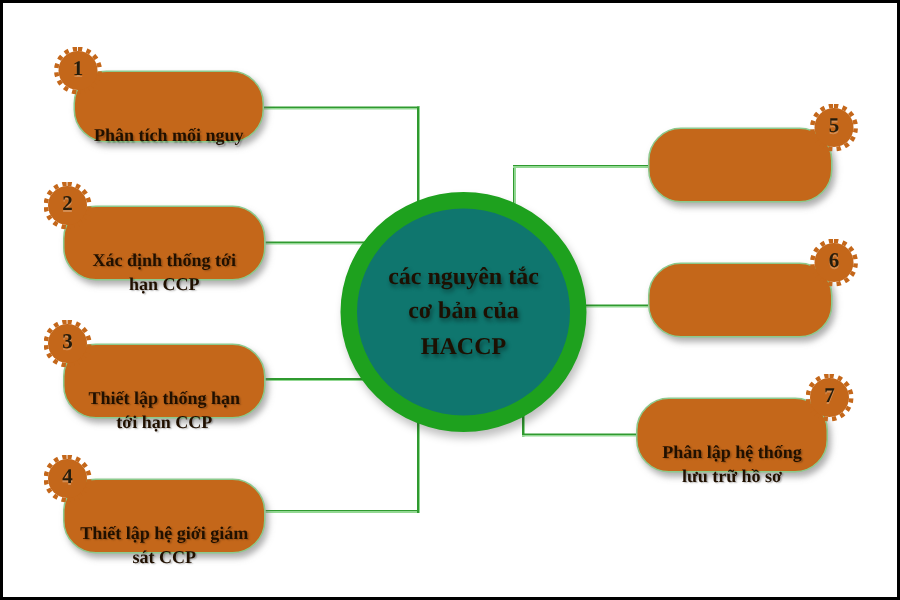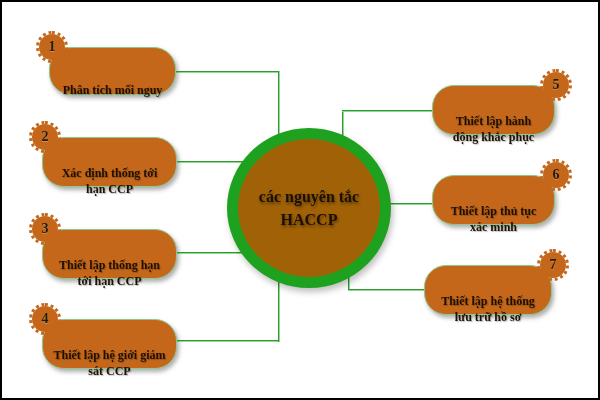--- a/index.html
+++ b/index.html
@@ -52,21 +52,21 @@
   .n4{left:40px;top:317px;width:135px;height:50px;}
   .n5{left:430px;top:83px;width:123px;height:50px;}
   .n6{left:430px;top:173px;width:123px;height:50px;}
   .n7{left:422px;top:263px;width:128px;height:50px;}
 
   
   .center-circle{
     position:absolute;z-index:4;
     left:225px;top:126px;width:164px;height:160px;
     box-sizing:border-box;
-    background:#a16207;
+    background:#0f766e;
     border:11px solid #1ea11e;
     border-radius:50%;
     box-shadow:2px 4px 6px rgba(0,0,0,0.25);
     display:flex;flex-direction:column;align-items:center;justify-content:center;
   }
   .center-circle .ctext{
     font-size:16px;font-weight:bold;color:#1d1002;
     text-align:center;line-height:1.45;
     text-shadow:1px 2px 3px rgba(0,0,0,0.45);
     display:block;
@@ -84,20 +84,21 @@
   <div class="line h" style="left:175px;top:338px;width:103px;"></div>
   <div class="line v" style="left:276px;top:274px;height:66px;"></div>
   <div class="line v" style="left:340px;top:109px;height:30px;"></div>
   <div class="line h" style="left:340px;top:108px;width:90px;"></div>
   <div class="line h" style="left:384px;top:201px;width:46px;"></div>
   <div class="line v" style="left:346px;top:268px;height:21px;"></div>
   <div class="line h" style="left:346px;top:287px;width:76px;"></div>
 
   <div class="center-circle">
     <span class="ctext">các nguyên tắc</span>
+    <span class="ctext">cơ bản của</span>
     <span class="ctext">HACCP</span>
   </div>
 
   <div class="node n1">
     <div class="badge badge-left">1</div>
     <div class="label">Phân tích mối nguy</div>
   </div>
   <div class="node n2">
     <div class="badge badge-left">2</div>
     <div class="label">Xác định thống tới hạn CCP</div>
@@ -106,24 +107,22 @@
     <div class="badge badge-left">3</div>
     <div class="label">Thiết lập thống hạn tới hạn CCP</div>
   </div>
   <div class="node n4">
     <div class="badge badge-left">4</div>
     <div class="label">Thiết lập hệ giới giám sát CCP</div>
   </div>
 
   <div class="node n5">
     <div class="badge badge-right">5</div>
-    <div class="label">Thiết lập hành động khắc phục</div>
   </div>
   <div class="node n6">
     <div class="badge badge-right">6</div>
-    <div class="label">Thiết lập thủ tục xác minh</div>
   </div>
   <div class="node n7">
     <div class="badge badge-right">7</div>
-    <div class="label">Thiết lập hệ thống lưu trữ hồ sơ</div>
+    <div class="label">Phân lập hệ thống lưu trữ hồ sơ</div>
   </div>
 
 </div>
 
 </body></html>

